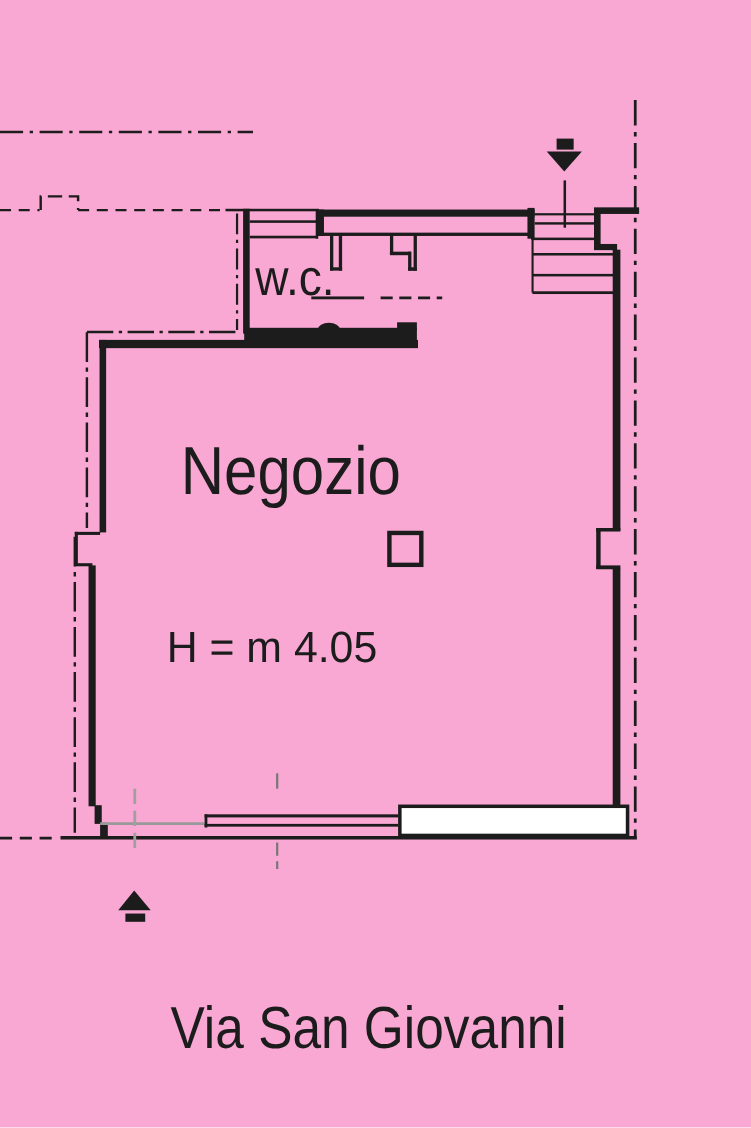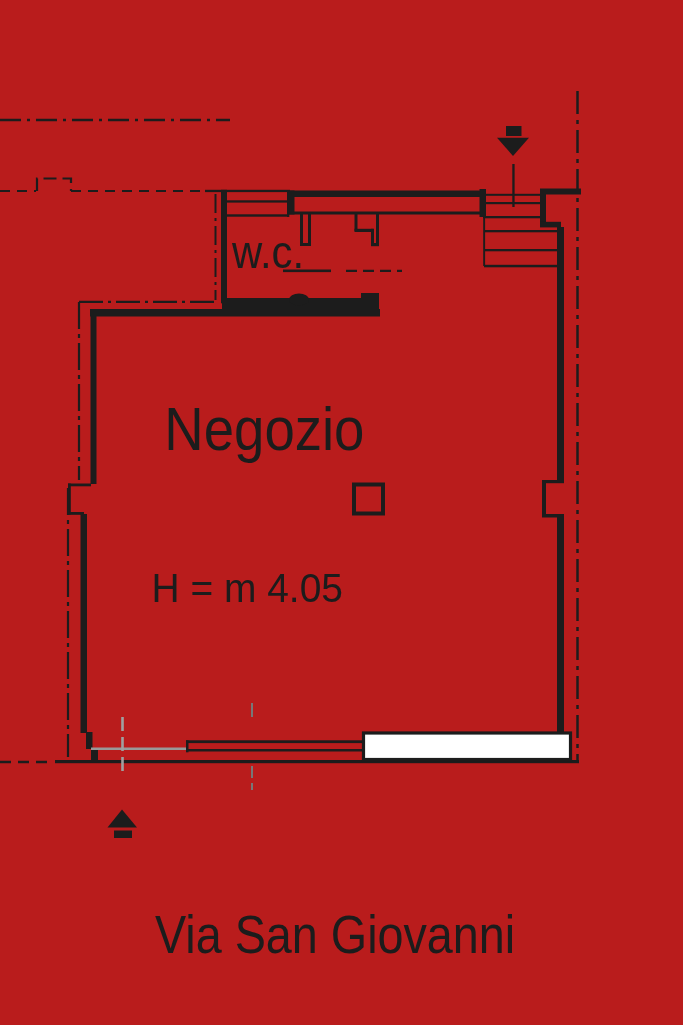--- a/index.html
+++ b/index.html
@@ -1,16 +1,16 @@
 <!DOCTYPE html>
 <html><head>
 <meta charset="utf-8">
 <style>
 html,body{margin:0;padding:0;background:#fff;}
-#plan{position:relative;width:683px;height:1025px;background:#b91c1c;overflow:hidden;
+#plan{position:relative;width:683px;height:1025px;background:#f9a8d4;overflow:hidden;
 font-family:"Liberation Sans", sans-serif;}
 svg{position:absolute;left:0;top:0;}
 </style>
 </head>
 <body>
 <div id="plan">
 <svg width="683" height="1025" viewBox="0 0 683 1025">
 <g fill="#1c1c1c" stroke="none">
 
 <g>

